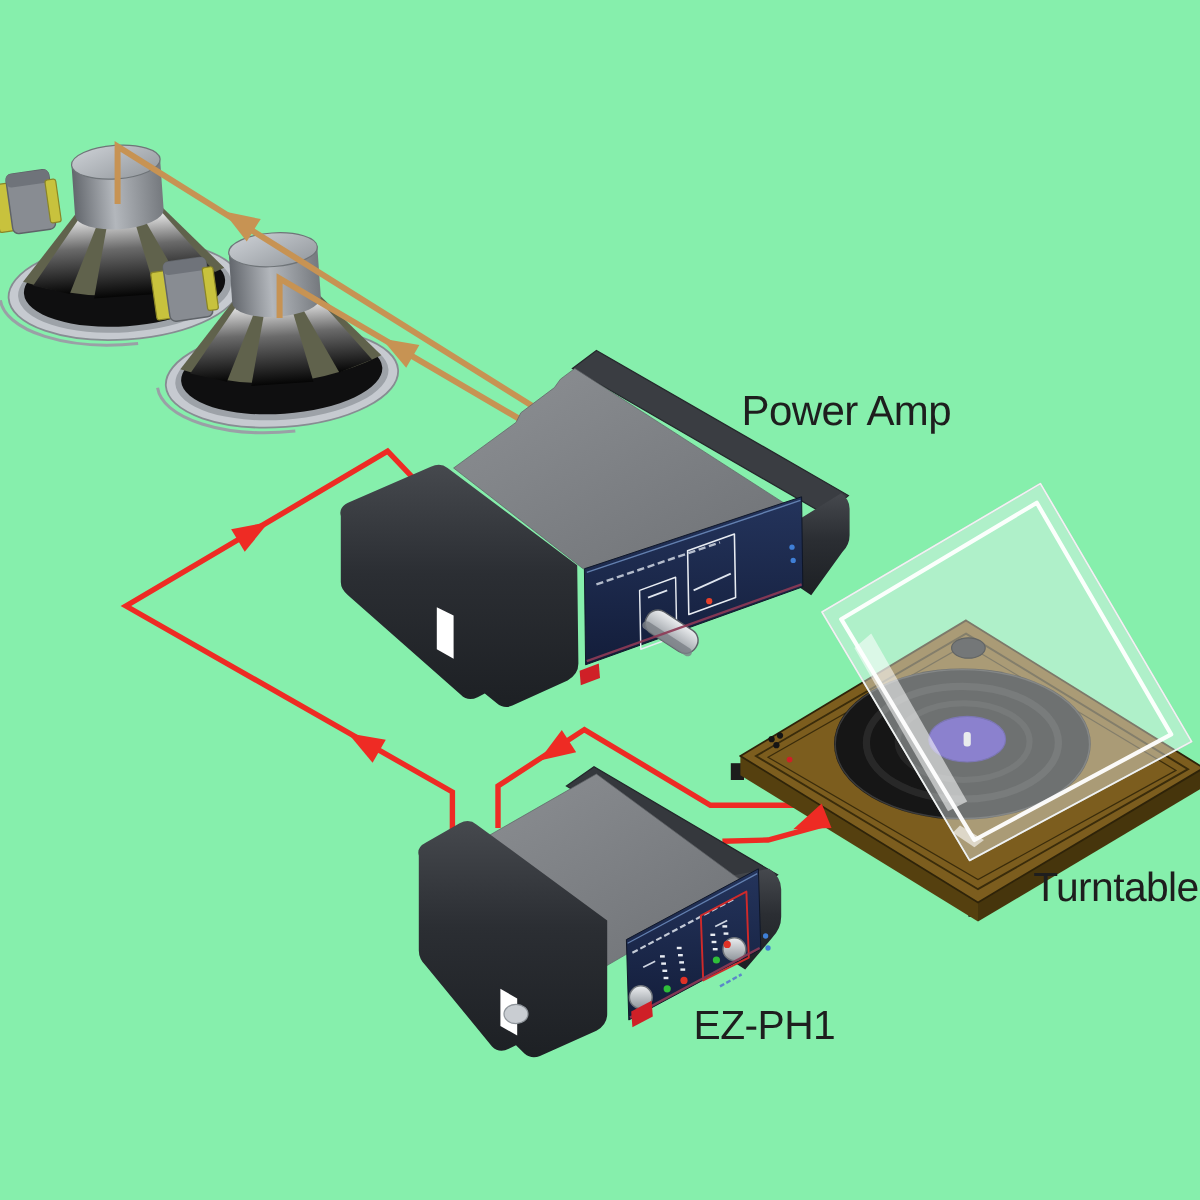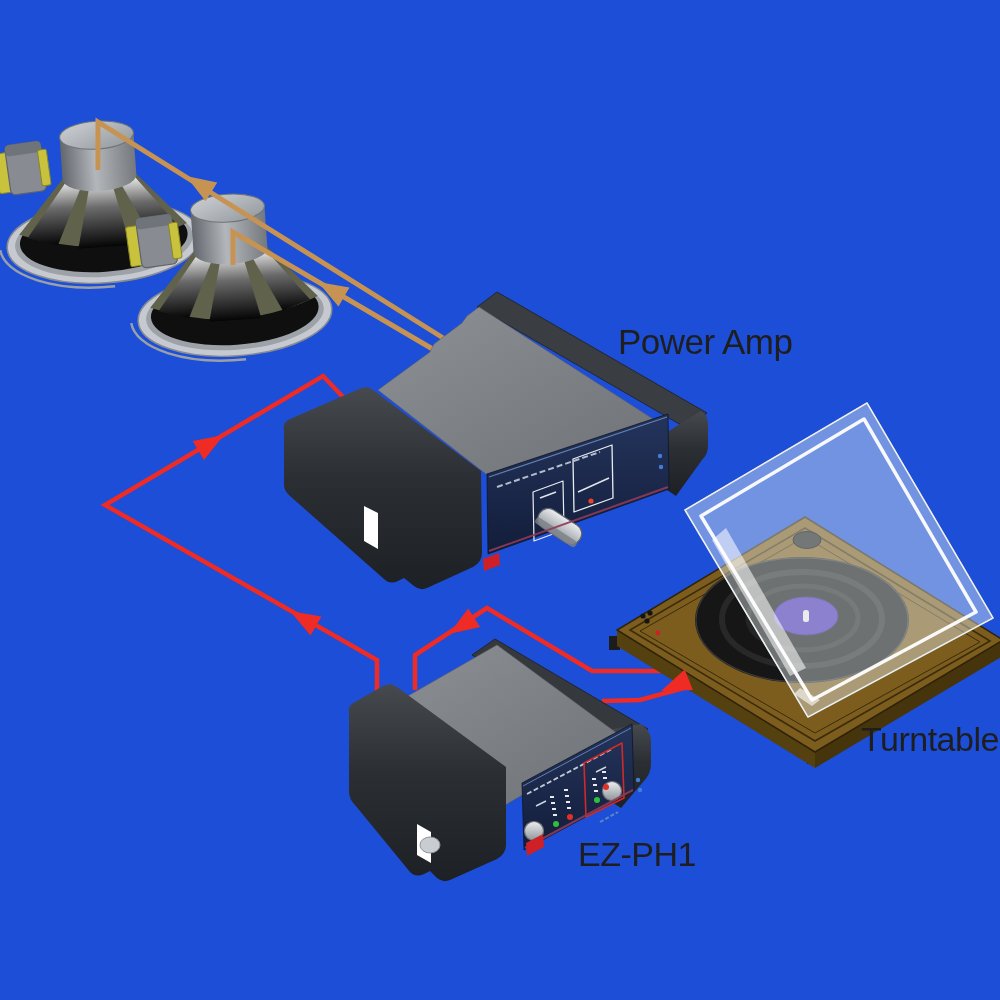--- a/index.html
+++ b/index.html
@@ -1,16 +1,16 @@
 <!DOCTYPE html>
 <html><head>
 <meta charset="utf-8">
 <style>
   html,body{margin:0;padding:0;background:#ffffff;}
-  .stage{position:relative;width:1000px;height:1000px;background:#1d4ed8;overflow:hidden;
+  .stage{position:relative;width:1000px;height:1000px;background:#86efac;overflow:hidden;
          font-family:"Liberation Sans", sans-serif;}
   svg{display:block;}
   text.diagram-label{font-family:"Liberation Sans", sans-serif;font-weight:500;
        fill:#1e1e1e;letter-spacing:-0.5px;}
 </style>
 </head>
 <body>
 
 <div class="stage">
 <svg width="1000" height="1000" viewBox="0 0 1000 1000">

